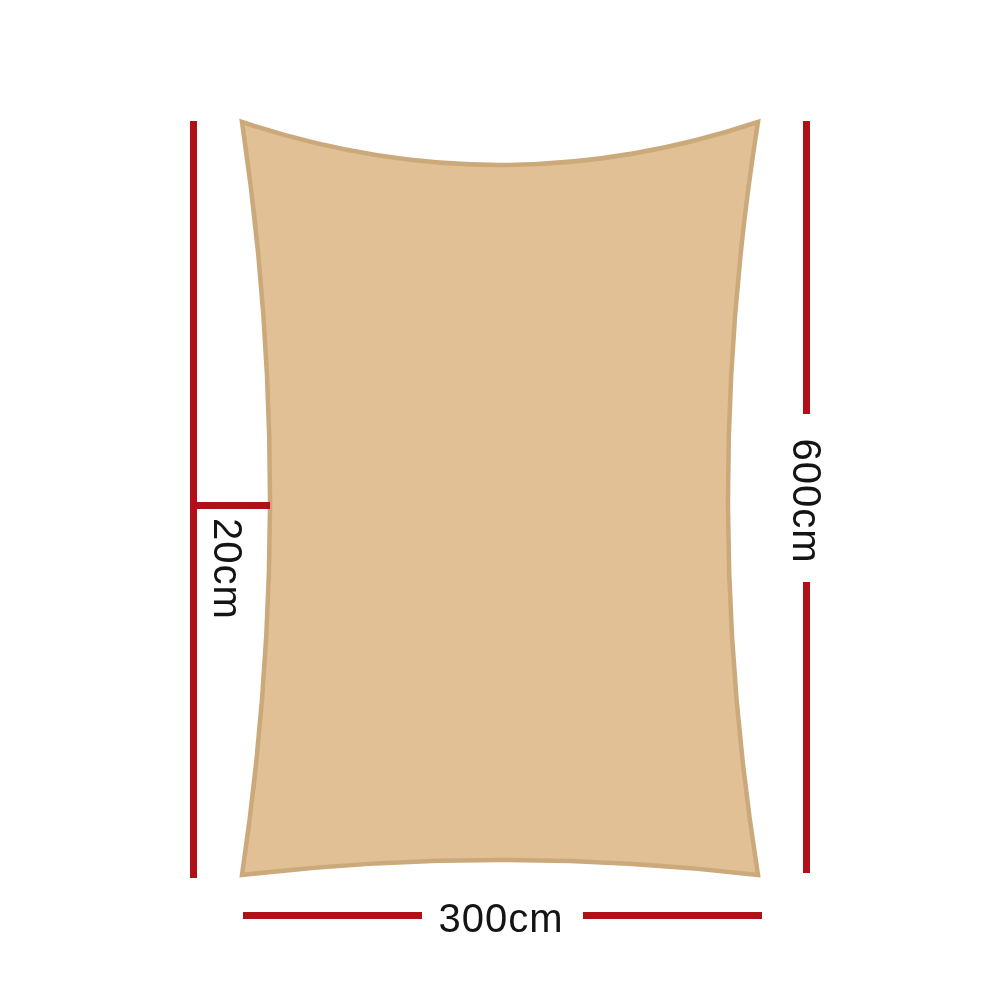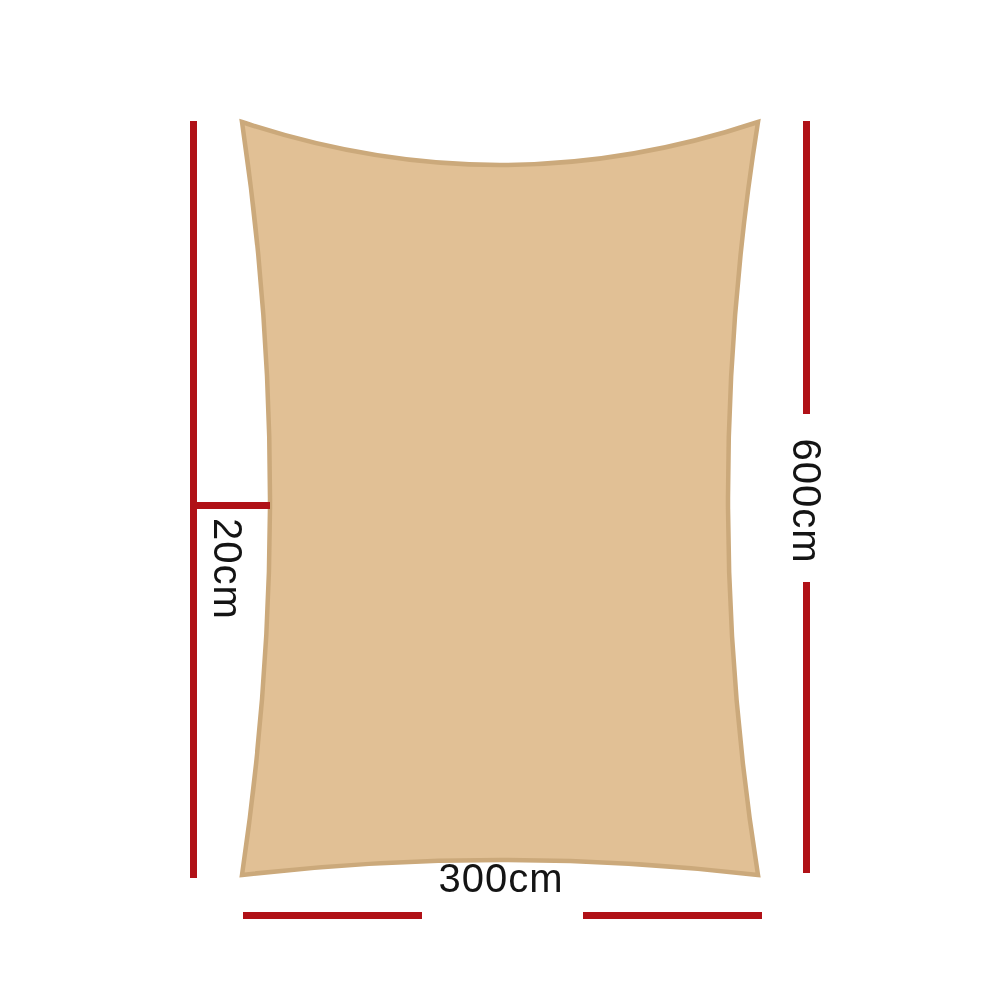--- a/index.html
+++ b/index.html
@@ -52,21 +52,21 @@
     font-size: 40px;
     letter-spacing: 1px;
     white-space: nowrap;
     transform: translate(-50%, -50%);
     line-height: 1;
   }
   .dim-label.rotated { transform: translate(-50%, -50%) rotate(90deg); }
 
   .label-offset { left: 228px; top: 569px; }
   .label-height { left: 807px; top: 501px; }
-  .label-width  { left: 501px; top: 878px; }
+  .label-width  { left: 501px; top: 918px; }
 </style>
 </head>
 <body>
 
 <div class="canvas">
 
   <svg class="sail-svg" viewBox="0 0 1000 1000" aria-hidden="true">
     <path d="M 242 122
              Q 500 208 758 122
              Q 698 498 758 875

